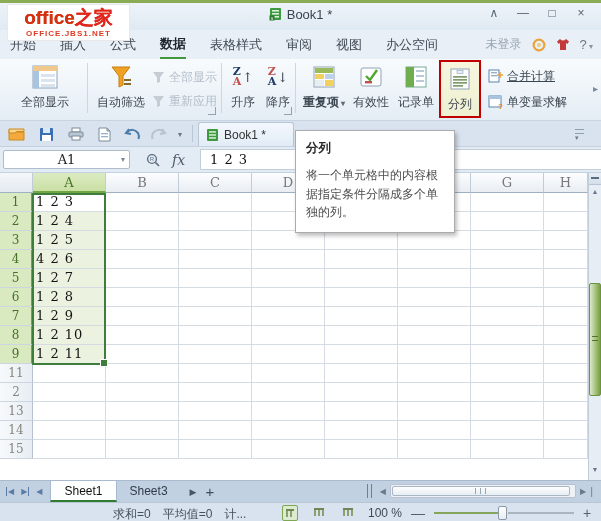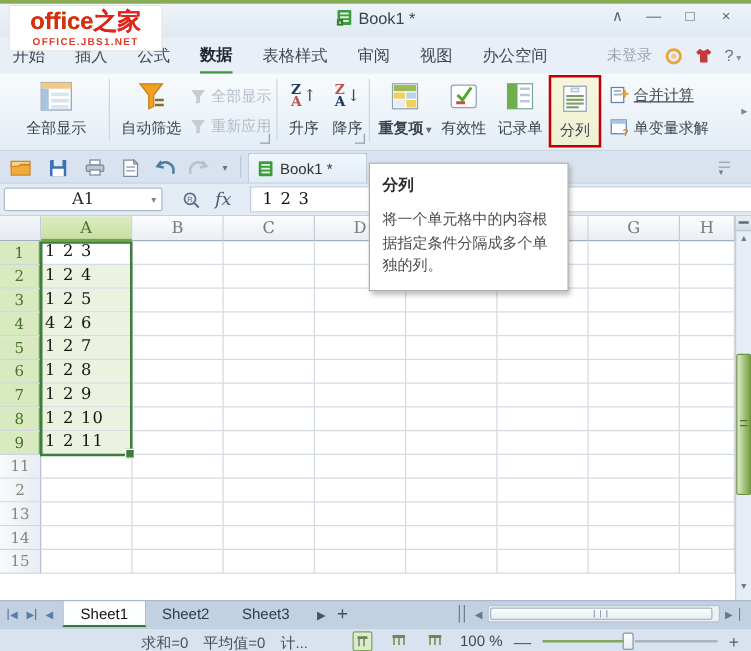--- a/index.html
+++ b/index.html
@@ -615,21 +615,20 @@
   </div>
 
   <div id="sheetbar">
     <div id="tab-nav">
       <span style="border-left:1px solid #5b7ca3;padding-left:1px;">◀</span>
       <span style="border-right:1px solid #5b7ca3;padding-right:1px;">▶</span>
       <span>◀</span>
     </div>
     <div id="sheet-tabs" style="display:flex;">
         <div class="stab active">Sheet1</div>
-        <div class="stab">Sheet2</div>
         <div class="stab">Sheet3</div>
       </div>
     <div id="tab-more">
       <span>▶</span>
       <span class="plus">+</span>
     </div>
   </div>
 
   <div id="hscroll">
     <div id="hsplit"></div>

